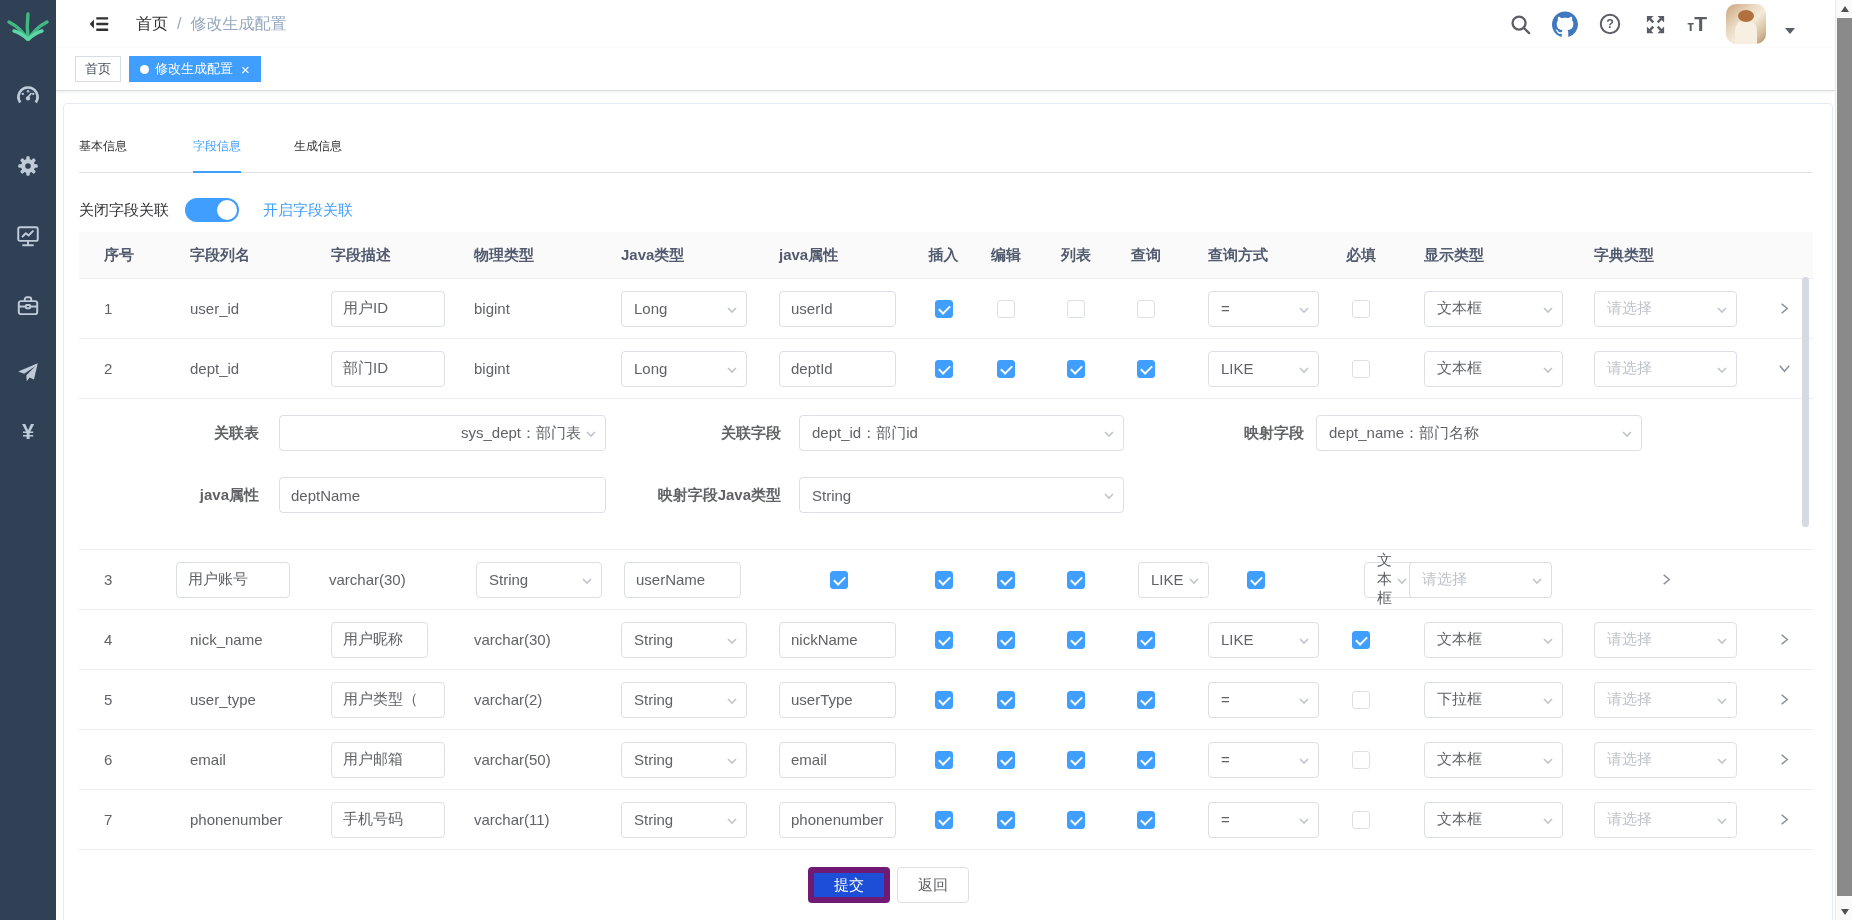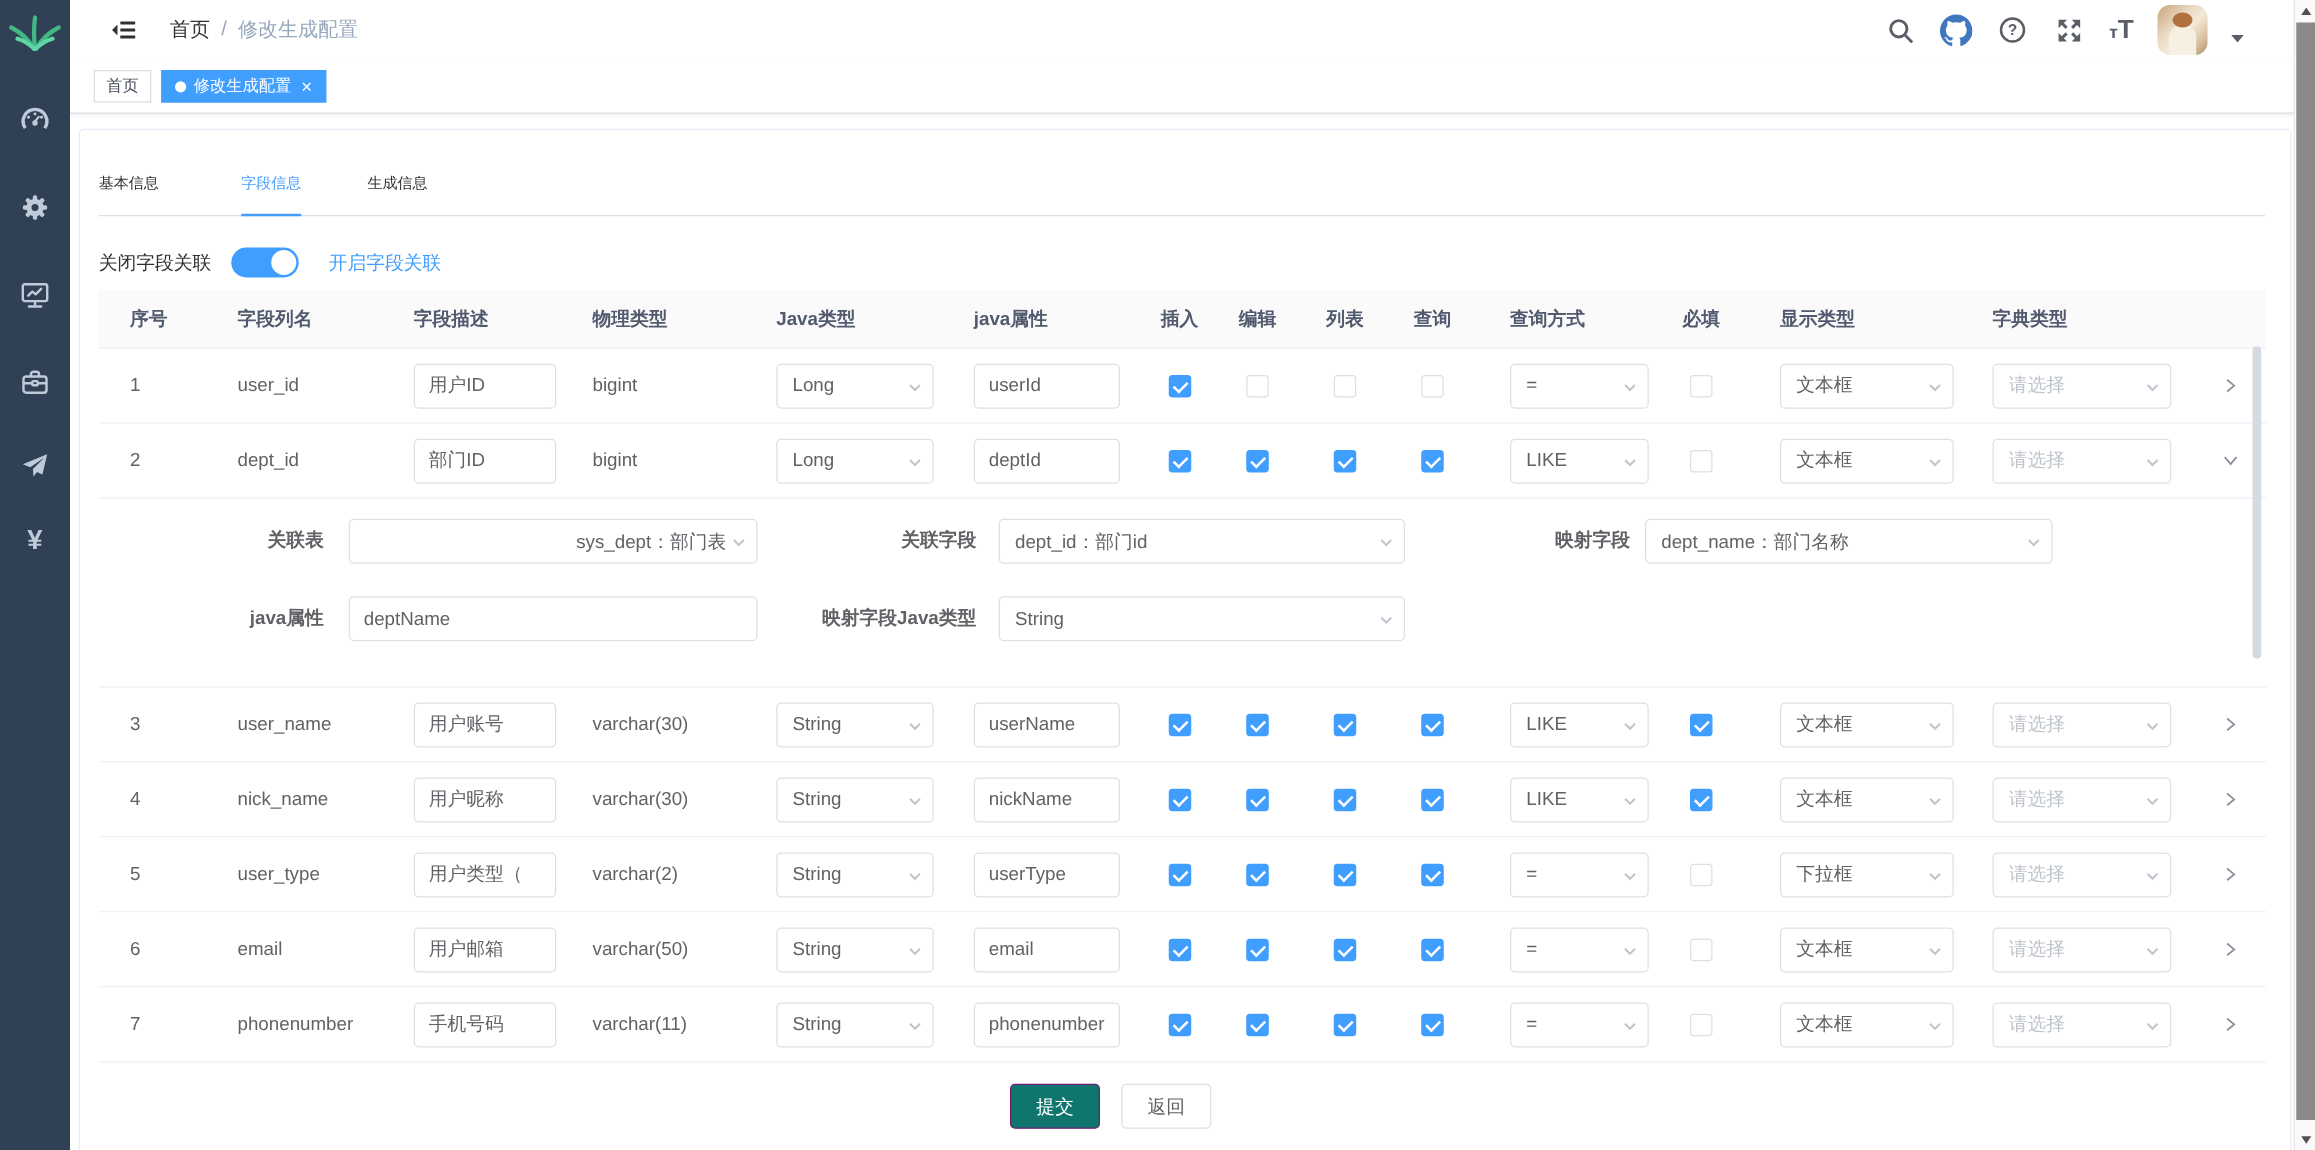--- a/index.html
+++ b/index.html
@@ -78,21 +78,21 @@
   .expand-icon.open svg { transform:rotate(90deg); }
 
   
   .expand-panel { position:relative; height:151px; border-bottom:1px solid #ebeef5; background:#fff; }
   .ep-label { position:absolute; height:36px; line-height:36px; text-align:right; font-weight:bold; color:#606266; font-size:15px; }
   .ep-ctl { position:absolute; }
 
   
   .form-actions { position:relative; height:60px; margin-top:17px; }
   .btn { position:absolute; top:0; height:36px; border-radius:4px; font-size:15px; padding:0 20px; cursor:pointer; font-family:inherit; }
-  .btn-primary { left:729px; background:#0f766e; border:1px solid #701a75; color:#fff; }
+  .btn-primary { left:729px; background:#1d4ed8; border:6px solid #701a75; color:#fff; }
   .btn-plain { left:818px; background:#fff; border:1px solid #dcdfe6; color:#606266; }
 
   
   .inner-thumb { position:absolute; left:1802px; top:277px; width:7px; height:250px; background:#d5d9e0; border-radius:4px; cursor:pointer; }
 
   
   .pg-scroll { position:absolute; right:0; top:0; width:17px; height:920px; background:#fafafa; border-left:1px solid #e8e8e8; z-index:10; }
   .pg-up, .pg-down { position:absolute; left:0; width:17px; height:17px; display:flex; align-items:center; justify-content:center; cursor:pointer; }
   .pg-up { top:0; } .pg-down { bottom:0; }
   .tri-up { width:0; height:0; border-left:4px solid transparent; border-right:4px solid transparent; border-bottom:6px solid #505050; }
@@ -409,21 +409,20 @@
           <div class="ep-label" style="left: 420px; top: 78px; width: 282px;">映射字段Java类型</div>
           <div class="sel ep-ctl" style="width: 325px; left: 720px; top: 78px;">
             <span>String</span>
             <svg width="12" height="12" viewBox="0 0 12 12" fill="none" stroke="#c0c4cc" stroke-width="1.6">
               <polyline points="2,4 6,8 10,4"></polyline>
             </svg>
           </div>
         </div>
         <div class="t-row" style="grid-template-columns: 82px 155px 145px 145px 155px 155px 55px 70px 70px 70px 150px 60px 185px 180px 57px;">
           <div class="cell" style="padding-left: 25px;">3</div>
-          <div class="cell" style="padding-left: 29px;">user_name</div>
           <div class="cell" style="padding-left: 15px;">
             <input class="inp" value="用户账号" style="width: 114px;">
           </div>
           <div class="cell" style="padding-left: 13px;">varchar(30)</div>
           <div class="cell" style="padding-left: 15px;">
             <div class="sel" style="width: 126px;">
               <span>String</span>
               <svg width="12" height="12" viewBox="0 0 12 12" fill="none" stroke="#c0c4cc" stroke-width="1.6">
                 <polyline points="2,4 6,8 10,4"></polyline>
               </svg>
@@ -476,21 +475,21 @@
               <svg width="15" height="15" viewBox="0 0 16 16" fill="none" stroke="#8c939d" stroke-width="1.6" style="transition:none">
                 <polyline points="5,3 11,8 5,13"></polyline>
               </svg>
             </span>
           </div>
         </div>
         <div class="t-row" style="grid-template-columns: 82px 155px 145px 145px 155px 155px 55px 70px 70px 70px 150px 60px 185px 180px 57px;">
           <div class="cell" style="padding-left: 25px;">4</div>
           <div class="cell" style="padding-left: 29px;">nick_name</div>
           <div class="cell" style="padding-left: 15px;">
-            <input class="inp" value="用户昵称" style="width: 114px;">
+            <input class="inp" value="用户昵称" style="width: 97px;">
           </div>
           <div class="cell" style="padding-left: 13px;">varchar(30)</div>
           <div class="cell" style="padding-left: 15px;">
             <div class="sel" style="width: 126px;">
               <span>String</span>
               <svg width="12" height="12" viewBox="0 0 12 12" fill="none" stroke="#c0c4cc" stroke-width="1.6">
                 <polyline points="2,4 6,8 10,4"></polyline>
               </svg>
             </div>
           </div>

